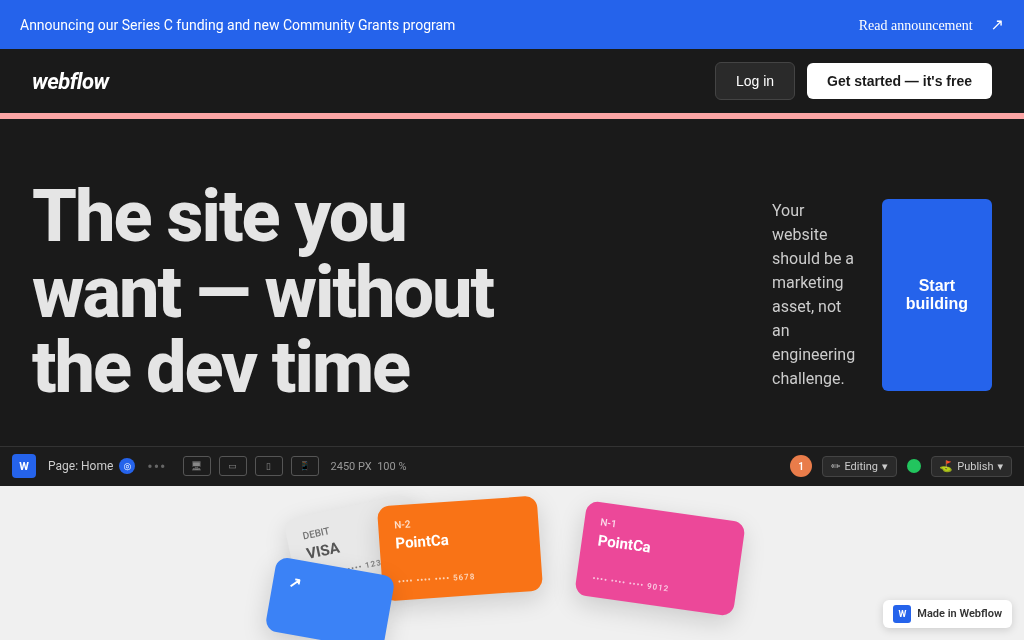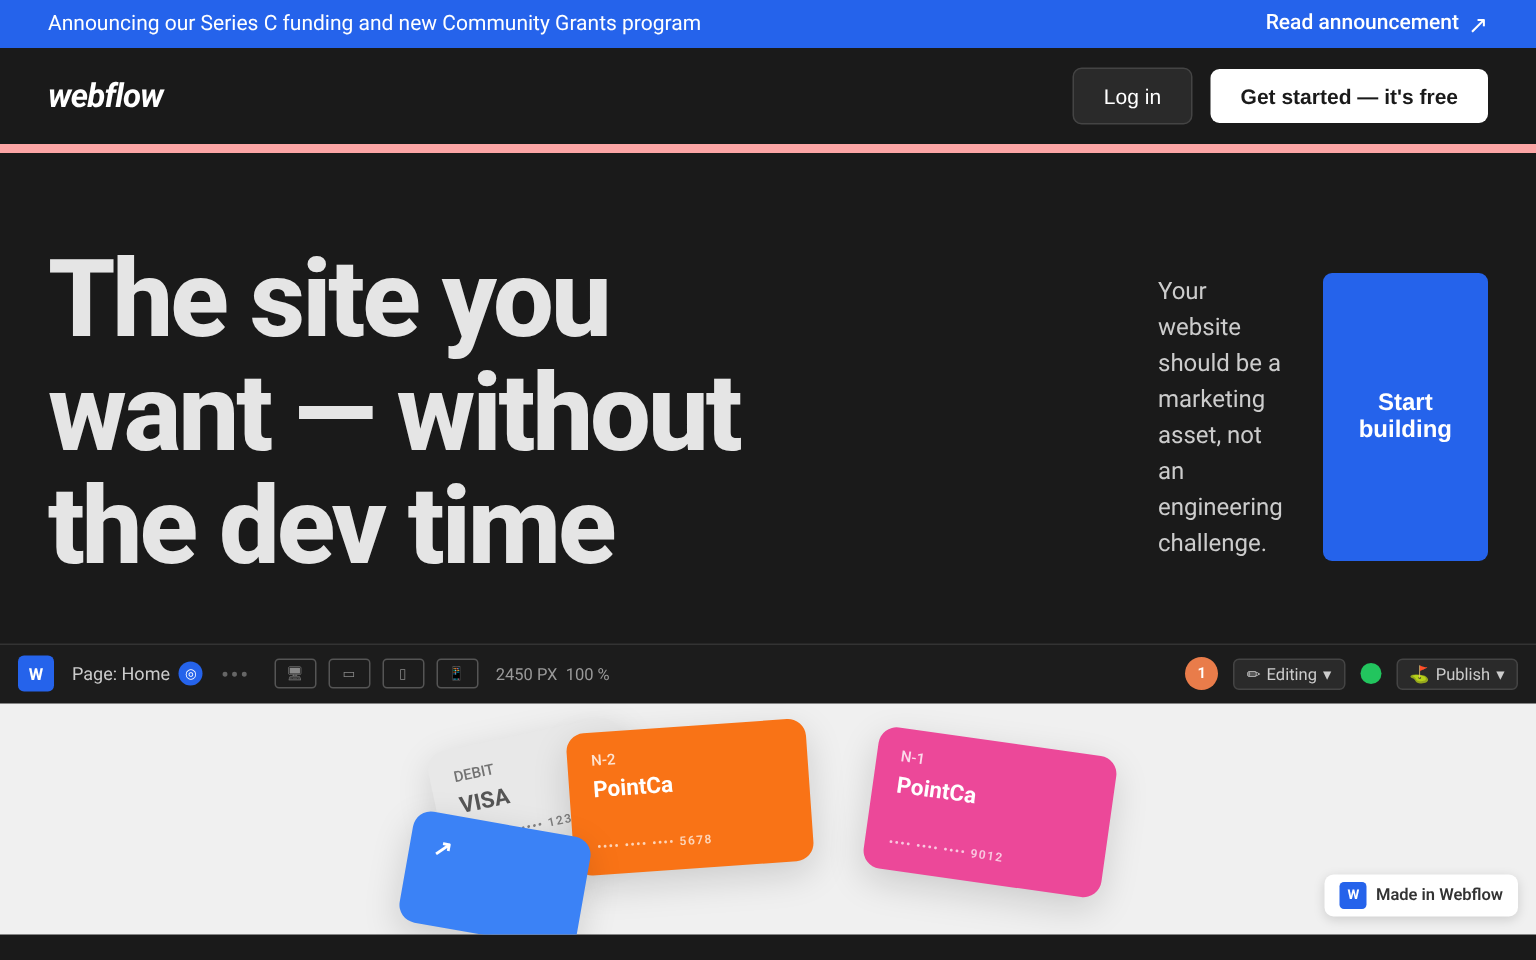--- a/index.html
+++ b/index.html
@@ -5,33 +5,34 @@
     * { margin: 0; padding: 0; box-sizing: border-box; }
     body { font-family: -apple-system, BlinkMacSystemFont, 'Segoe UI', Roboto, sans-serif; background: #1a1a1a; color: #fff; width: 1024px; height: 640px; overflow: hidden; }
 
     
     .announcement-bar {
       background: #2563eb;
       color: #fff;
       display: flex;
       align-items: center;
       justify-content: space-between;
-      padding: 0 32px;
-      height: 32px;
+      padding: 0 20px;
+      height: 49px;
       font-size: 14px;
     }
     .announcement-text { flex: 1; }
     .read-announcement {
       display: flex;
-      align-items: flex-start;
-      gap: 6px;
+      align-items: flex-end;
+      gap: 18px;
       font-size: 14px;
       font-weight: 500;
       cursor: pointer;
       white-space: nowrap;
+      font-family: Liberation Serif, serif;
     }
     .read-announcement .arrow { font-size: 16px; }
 
     
     .header {
       background: #1a1a1a;
       display: flex;
       align-items: center;
       justify-content: space-between;
       padding: 0 32px;

